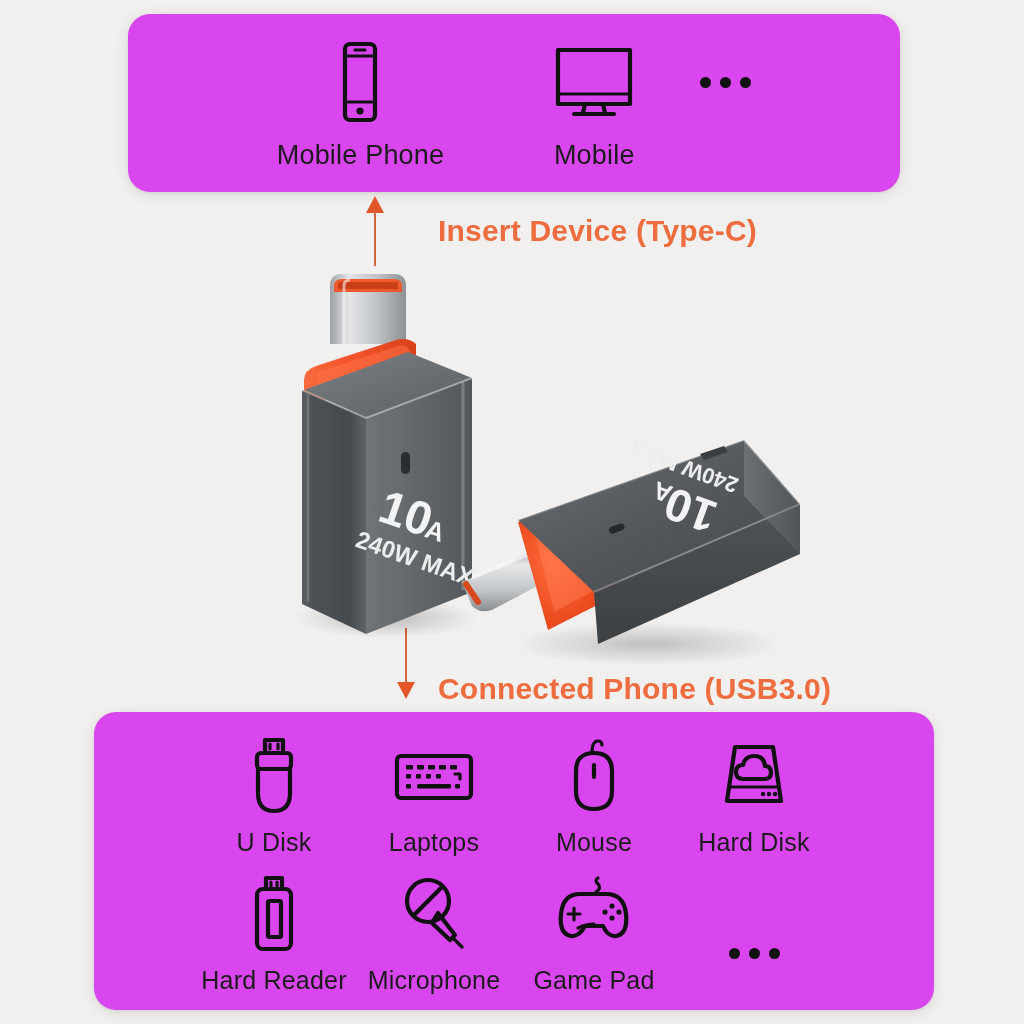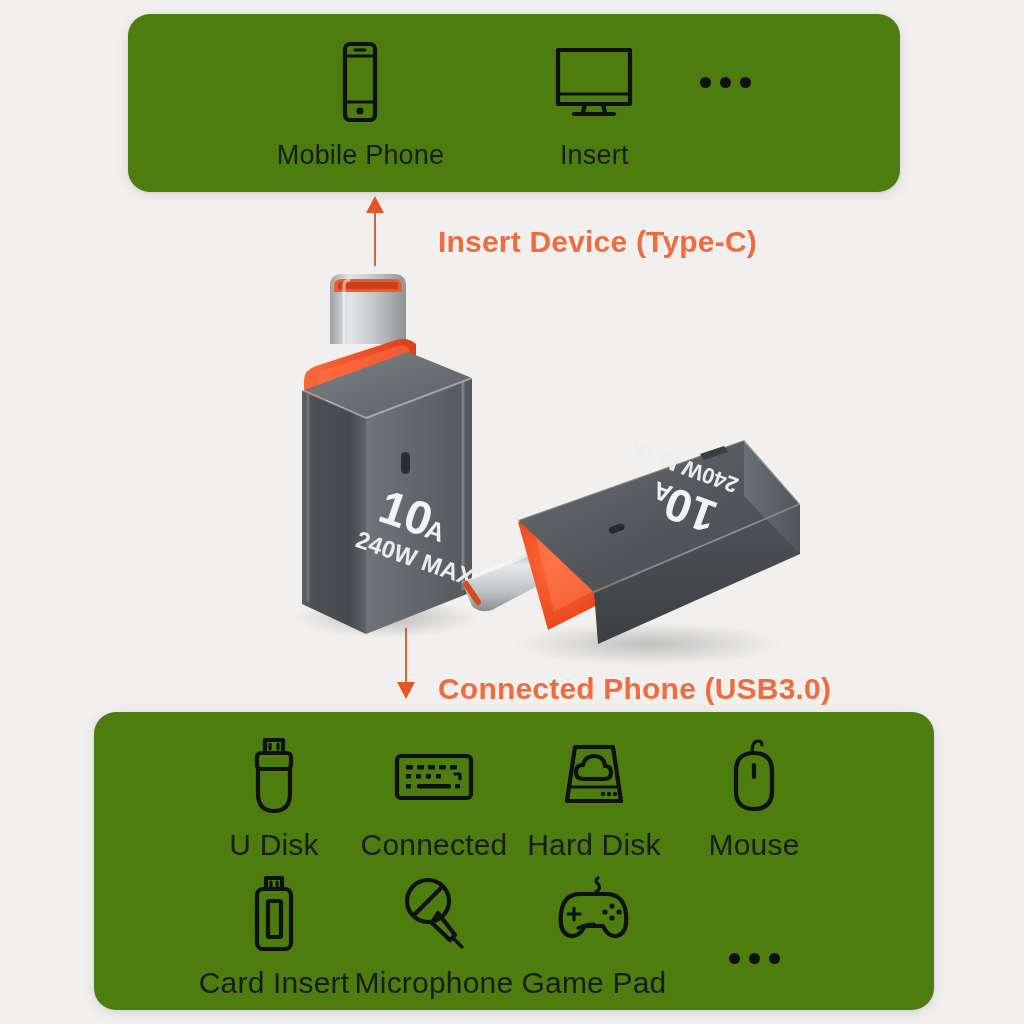--- a/index.html
+++ b/index.html
@@ -8,21 +8,21 @@
     background:#f1f0ef;
     font-family:"Liberation Sans","DejaVu Sans",sans-serif;
     overflow:hidden;
     position:relative;
   }
   .stage{position:absolute;inset:0;}
 
   
   .card{
     position:absolute;
-    background:#4d7c0f;
+    background:#d946ef;
     border-radius:22px;
     box-shadow:0 3px 14px rgba(0,0,0,.10), 0 1px 3px rgba(0,0,0,.06);
   }
   #top-card{left:128px;top:14px;width:772px;height:178px;}
   #bottom-card{left:94px;top:712px;width:840px;height:298px;}
 
   .row{
     display:flex;
     align-items:flex-end;
     justify-content:center;
@@ -51,36 +51,36 @@
   #top-row .icon-box{height:84px;align-items:center;}
   #top-row .label{font-size:27px;margin-top:16px;}
   .sp-a{width:44px;}
   .sp-b{width:62px;}
   .sp-c{width:62px;}
 
   
   #bottom-row-1{position:absolute;left:0;top:22px;}
   #bottom-row-2{position:absolute;left:0;top:160px;}
   #bottom-card .icon-box{height:84px;align-items:center;}
-  #bottom-card .label{font-size:30px;margin-top:10px;}
+  #bottom-card .label{font-size:25px;margin-top:10px;}
   #bottom-card .item{width:160px;}
 
   .dots{display:flex;gap:9px;align-items:center;}
   .dots i{width:11px;height:11px;border-radius:50%;background:#111;display:block;}
 
   
   .caption{
     position:absolute;
     color:#ee6c3d;
     font-weight:bold;
     font-size:30px;
     letter-spacing:.2px;
     white-space:nowrap;
   }
-  #caption-insert{left:438px;top:225px;}
+  #caption-insert{left:438px;top:214px;}
   #caption-connected{left:438px;top:672px;}
 
   
   .arrow{position:absolute;width:22px;}
   .arrow .shaft{position:absolute;left:10px;width:2px;background:#d4663f;}
   .arrow .head{position:absolute;left:2px;width:0;height:0;border-left:9px solid transparent;border-right:9px solid transparent;}
   #arrow-up{left:364px;top:196px;height:70px;}
   #arrow-up .shaft{top:14px;height:56px;}
   #arrow-up .head{top:0;border-bottom:17px solid #e2572a;}
   #arrow-down{left:395px;top:628px;height:72px;}
@@ -125,21 +125,21 @@
 
       <div class="item">
         <div class="icon-box">
           <svg width="88" height="76" viewBox="0 0 88 76">
             <rect class="stroke-icon" x="8" y="6" width="72" height="54"></rect>
             <line class="stroke-thin" x1="10" y1="50" x2="78" y2="50"></line>
             <path class="stroke-icon" d="M35 60 L33 69 M53 60 L55 69"></path>
             <line class="stroke-icon" x1="24" y1="70" x2="64" y2="70"></line>
           </svg>
         </div>
-        <div class="label">Insert</div>
+        <div class="label">Mobile</div>
       </div>
 
       <div class="sp-c"></div>
 
       <div class="item">
         <div class="icon-box">
           <div class="dots">
             <i></i>
             <i></i>
             <i></i>
@@ -333,65 +333,65 @@
               <rect x="24" y="28" width="5" height="4.5" rx="1"></rect>
               <rect x="34" y="28" width="5" height="4.5" rx="1"></rect>
               <rect x="44" y="28" width="5" height="4.5" rx="1"></rect>
               <rect x="14" y="38" width="5" height="4.5" rx="1"></rect>
               <rect x="25" y="38" width="34" height="4.5" rx="1.5"></rect>
               <rect x="63" y="38" width="5" height="4.5" rx="1"></rect>
             </g>
             <path class="stroke-thin" d="M63 28 L68 28 L68 33"></path>
           </svg>
         </div>
-        <div class="label">Connected</div>
+        <div class="label">Laptops</div>
+      </div>
+
+      <div class="item">
+        <div class="icon-box">
+          <svg width="56" height="82" viewBox="0 0 56 82">
+            <path class="stroke-thin" d="M26 18 Q26 6 32 6 Q36 6 36 10"></path>
+            <path class="stroke-icon" d="M10 36 Q10 18 28 18 Q46 18 46 36 L46 56 Q46 74 28 74 Q10 74 10 56 Z"></path>
+            <line class="stroke-icon" x1="28" y1="30" x2="28" y2="42"></line>
+          </svg>
+        </div>
+        <div class="label">Mouse</div>
       </div>
 
       <div class="item">
         <div class="icon-box">
           <svg width="70" height="74" viewBox="0 0 70 74">
             <path class="stroke-icon" d="M16 8 L54 8 L62 62 L8 62 Z"></path>
             <line class="stroke-thin" x1="10" y1="48" x2="60" y2="48"></line>
             <path class="stroke-icon" d="M24 40 Q17 40 17 33 Q17 26 24 26 Q26 17 35 17 Q45 17 46 27 Q52 27 52 34 Q52 40 45 40 Z"></path>
             <g class="fill-dark">
               <circle cx="44" cy="55" r="2.2"></circle>
               <circle cx="50" cy="55" r="2.2"></circle>
               <circle cx="56" cy="55" r="2.2"></circle>
             </g>
           </svg>
         </div>
         <div class="label">Hard Disk</div>
       </div>
 
-      <div class="item">
-        <div class="icon-box">
-          <svg width="56" height="82" viewBox="0 0 56 82">
-            <path class="stroke-thin" d="M26 18 Q26 6 32 6 Q36 6 36 10"></path>
-            <path class="stroke-icon" d="M10 36 Q10 18 28 18 Q46 18 46 36 L46 56 Q46 74 28 74 Q10 74 10 56 Z"></path>
-            <line class="stroke-icon" x1="28" y1="30" x2="28" y2="42"></line>
-          </svg>
-        </div>
-        <div class="label">Mouse</div>
-      </div>
-
     </div>
 
     <div class="row" id="bottom-row-2">
 
       <div class="item">
         <div class="icon-box">
           <svg width="56" height="82" viewBox="0 0 56 82">
             <path class="stroke-icon" d="M20 16 L20 5 L36 5 L36 16"></path>
             <line class="stroke-thin" x1="25" y1="9" x2="25" y2="13"></line>
             <line class="stroke-thin" x1="31" y1="9" x2="31" y2="13"></line>
             <rect class="stroke-icon" x="11" y="16" width="34" height="60" rx="6"></rect>
             <rect class="stroke-icon" x="22" y="28" width="13" height="36" rx="1.5"></rect>
           </svg>
         </div>
-        <div class="label">Card Insert</div>
+        <div class="label">Hard Reader</div>
       </div>
 
       <div class="item">
         <div class="icon-box">
           <svg width="72" height="78" viewBox="0 0 72 78">
             <circle class="stroke-icon" cx="30" cy="26" r="21"></circle>
             <line class="stroke-icon" x1="16" y1="40" x2="44" y2="12"></line>
             <path class="stroke-icon" d="M40 38 L57 60 L52 65 L34 48 Z"></path>
             <line class="stroke-thin" x1="55" y1="63" x2="64" y2="72"></line>
           </svg>

